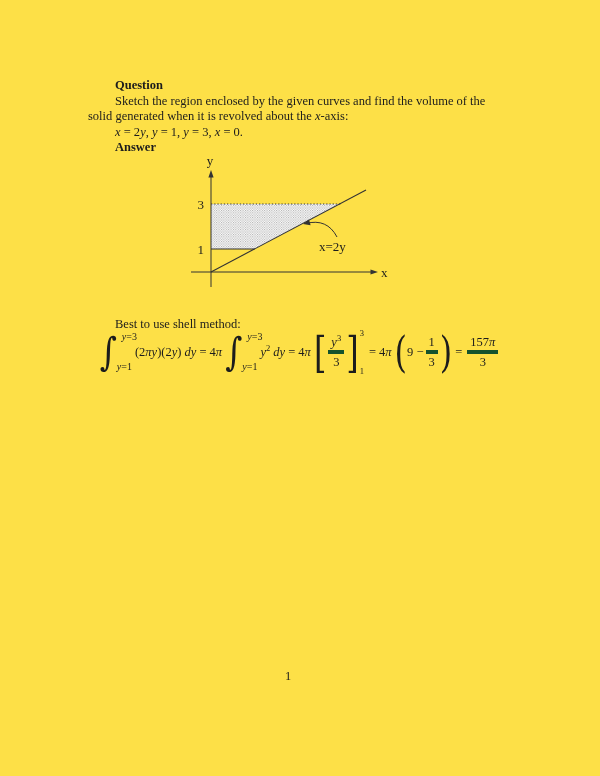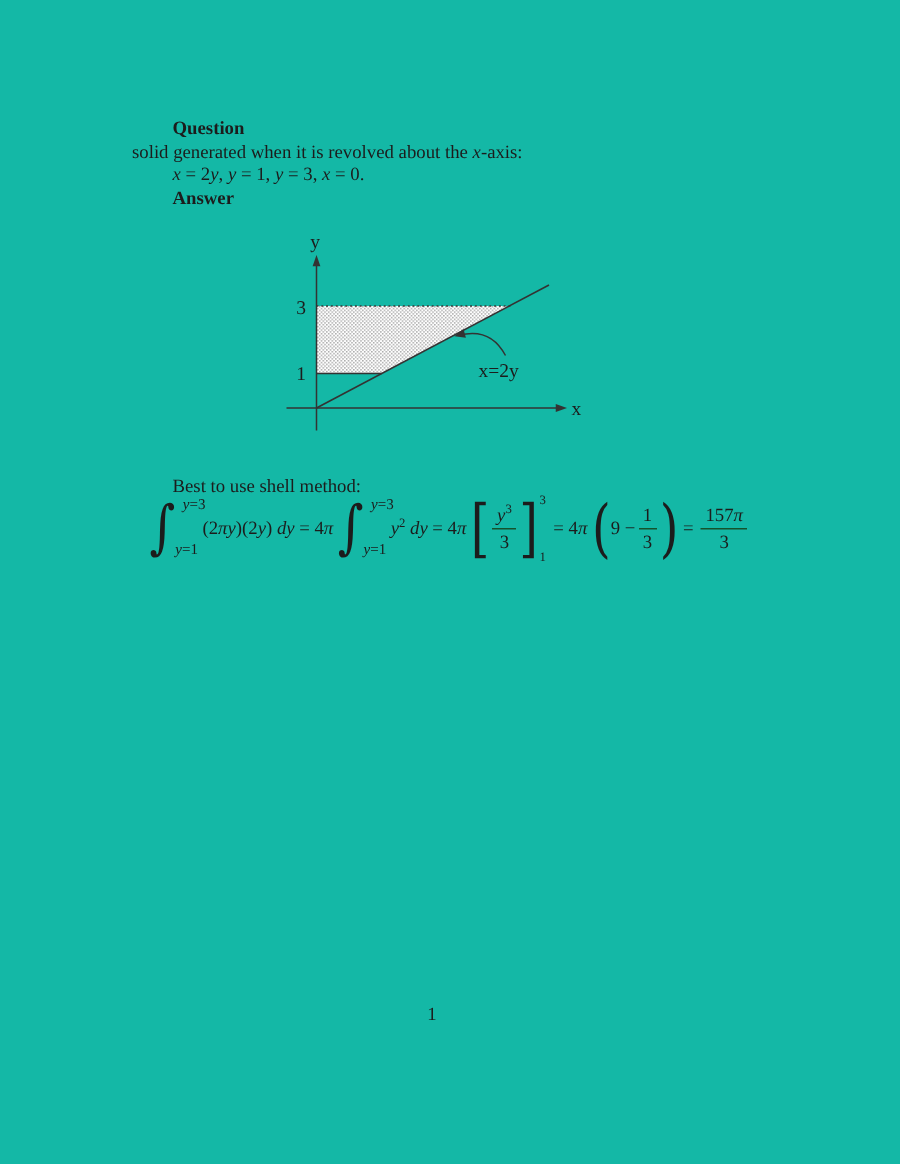--- a/index.html
+++ b/index.html
@@ -1,17 +1,17 @@
 <!DOCTYPE html>
 <html><head>
 <meta charset="utf-8">
 <style>
   html,body{margin:0;padding:0;background:#ffffff;}
   .page{
-    position:relative;width:600px;height:776px;background:#14b8a6;
+    position:relative;width:600px;height:776px;background:#fde047;
     color:#1c1c1c;font-family:"Liberation Serif","DejaVu Serif",serif;
     font-size:12.5px;overflow:hidden;
   }
   .it{font-style:italic;}
   .bold{font-weight:bold;}
   .textblock{position:absolute;left:88px;top:78px;width:470px;}
   .tline{line-height:15.6px;white-space:nowrap;}
   .indent{padding-left:27px;}
   .intro{position:absolute;left:115px;top:317px;white-space:nowrap;}
   .pagenum{position:absolute;left:0;top:669px;width:576px;text-align:center;}
@@ -33,41 +33,42 @@
   .intlims{
     display:inline-flex;flex-direction:column;justify-content:space-between;
     height:40px;font-size:10px;line-height:1;margin-left:1px;
   }
   .intlims .lsup{transform:translateX(4px);}
   .intlims .lsub{transform:translateX(-1px);}
   .frac{
     display:inline-flex;flex-direction:column;align-items:center;
     line-height:1.15;margin:0 2px;white-space:pre;
   }
-  .frac .num{border-bottom:1px solid #14532d;padding:0 3px 1px;}
+  .frac .num{border-bottom:4px solid #14532d;padding:0 3px 1px;}
   .frac .den{padding-top:1px;}
   .bigdelim{
     font-family:"DejaVu Serif","DejaVu Sans",serif;font-size:32px;line-height:46px;
     display:inline-block;transform:scaleY(1.32);font-weight:400;
   }
   .delimlims{
     display:inline-flex;flex-direction:column;justify-content:space-between;
     height:46px;font-size:8.5px;line-height:1;margin-left:1px;margin-right:2px;
   }
   
   .figsvg{position:absolute;left:185px;top:150px;}
   .figtext{font-family:"Liberation Serif","DejaVu Serif",serif;font-size:13px;fill:#1c1c1c;}
 </style>
 </head>
 <body>
 
 <div class="page">
 
   <div class="textblock">
     <div class="tline indent bold">Question</div>
+    <div class="tline indent">Sketch the region enclosed by the given curves and find the volume of the</div>
     <div class="tline"><span>solid generated when it is revolved about the </span><span class="it">x</span><span>-axis:</span></div>
     <div class="tline indent"><span class="it">x</span><span> = 2</span><span class="it">y</span><span>, </span><span class="it">y</span><span> = 1, </span><span class="it">y</span><span> = 3, </span><span class="it">x</span><span> = 0.</span></div>
     <div class="tline indent bold">Answer</div>
   </div>
 
   <svg class="figsvg" width="215" height="148" viewBox="0 0 215 148">
     <defs>
       <pattern id="hatch" width="2.4" height="2.4" patternUnits="userSpaceOnUse">
         <rect width="2.4" height="2.4" fill="#ffffff"></rect>
         <rect x="0" y="0" width="1" height="1" fill="#a8a8a8"></rect>

